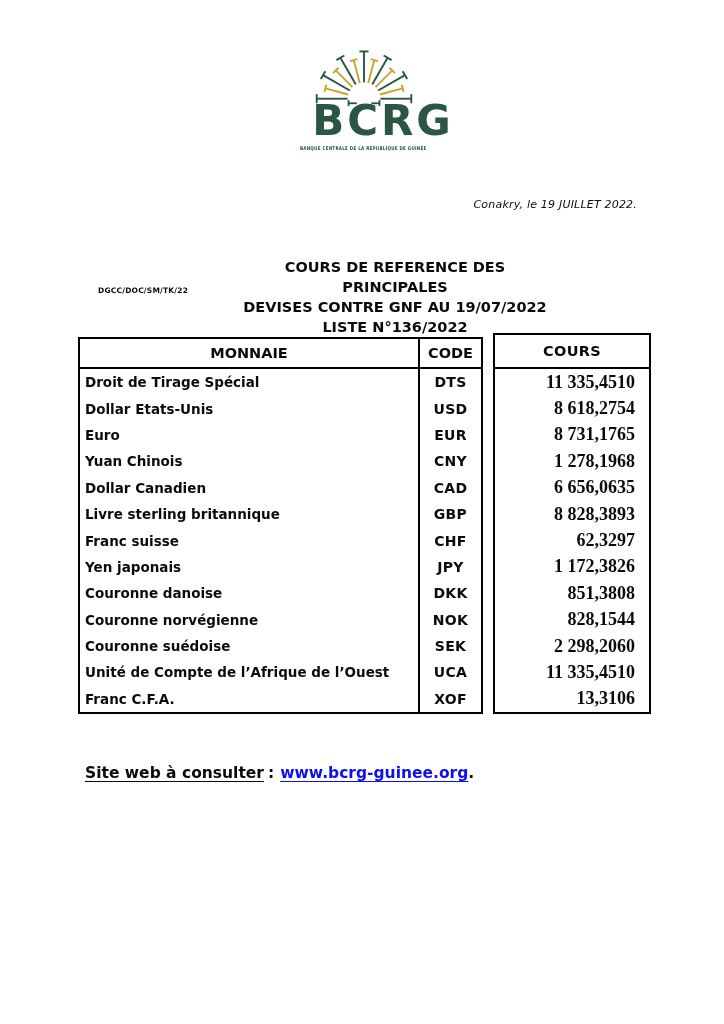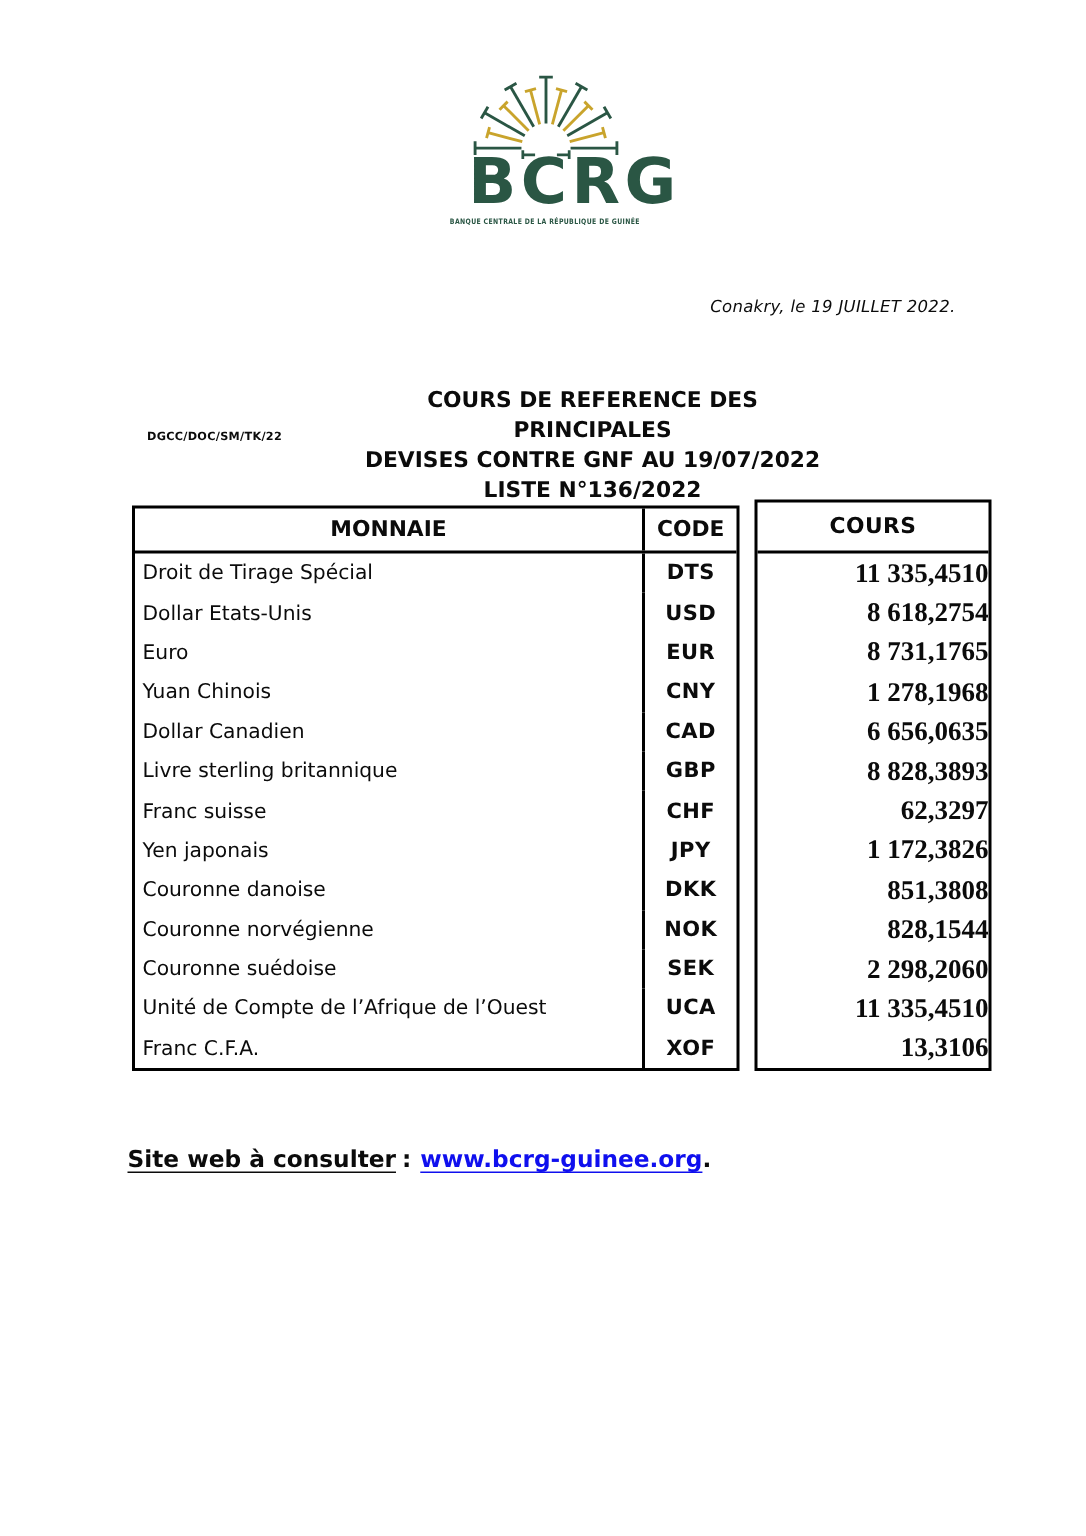--- a/index.html
+++ b/index.html
@@ -32,21 +32,21 @@
     position:absolute;top:286px;left:98px;
     font-size:7.5px;font-weight:bold;letter-spacing:.2px;
   }
   .doc-title{
     position:absolute;top:257px;left:230px;width:330px;
     text-align:center;font-size:14.5px;font-weight:bold;line-height:20px;
   }
   
   .rates-table{
     position:absolute;top:333px;left:78px;
-    display:flex;align-items:flex-start;margin-left:10px;
+    display:flex;align-items:flex-start;
   }
   .rates-table *{box-sizing:border-box;}
   .left-part{
     margin-top:4px;width:405px;height:377px;
     border:2px solid #000;box-sizing:border-box;
   }
   .lp-header{display:flex;height:30px;border-bottom:2px solid #000;}
   .h-monnaie{
     width:340px;border-right:2px solid #000;
     display:flex;align-items:center;justify-content:center;
@@ -54,38 +54,39 @@
   }
   .h-code{
     flex:1;display:flex;align-items:center;justify-content:center;
     font-size:14.5px;font-weight:bold;
   }
   .lp-body{display:flex;flex-direction:column;height:calc(100% - 30px);}
   .lp-row{flex:1;display:flex;}
   .cell-name{
     width:340px;border-right:2px solid #000;padding-left:5px;
     display:flex;align-items:center;
-    font-size:13.5px;font-weight:normal;white-space:nowrap;
+    font-size:13.5px;font-weight:bold;white-space:nowrap;
   }
   .cell-code{
     flex:1;display:flex;align-items:center;justify-content:center;
     font-size:14px;font-weight:bold;letter-spacing:.3px;
   }
   .cours-box{
     margin-left:10px;width:158px;height:381px;
     border:2px solid #000;box-sizing:border-box;
   }
   .cb-header{
     height:34px;border-bottom:2px solid #000;
     display:flex;align-items:center;justify-content:center;
     font-size:14.5px;font-weight:bold;letter-spacing:.3px;
   }
   .cb-body{display:flex;flex-direction:column;height:calc(100% - 34px);}
   .cb-row{
     flex:1;display:flex;align-items:center;justify-content:flex-end;
+    padding-right:14px;
     font-family:"Liberation Serif","DejaVu Serif",serif;
     font-size:18px;font-weight:bold;
   }
   
   .site-line{position:absolute;top:764px;left:85px;font-size:15.5px;font-weight:bold;}
   .site-label{text-decoration:underline;text-underline-offset:3px;}
   .site-sep{margin:0 6px 0 4px;}
   .site-link{
     color:var(--link-blue);text-decoration:underline;text-underline-offset:3px;
     cursor:pointer;

